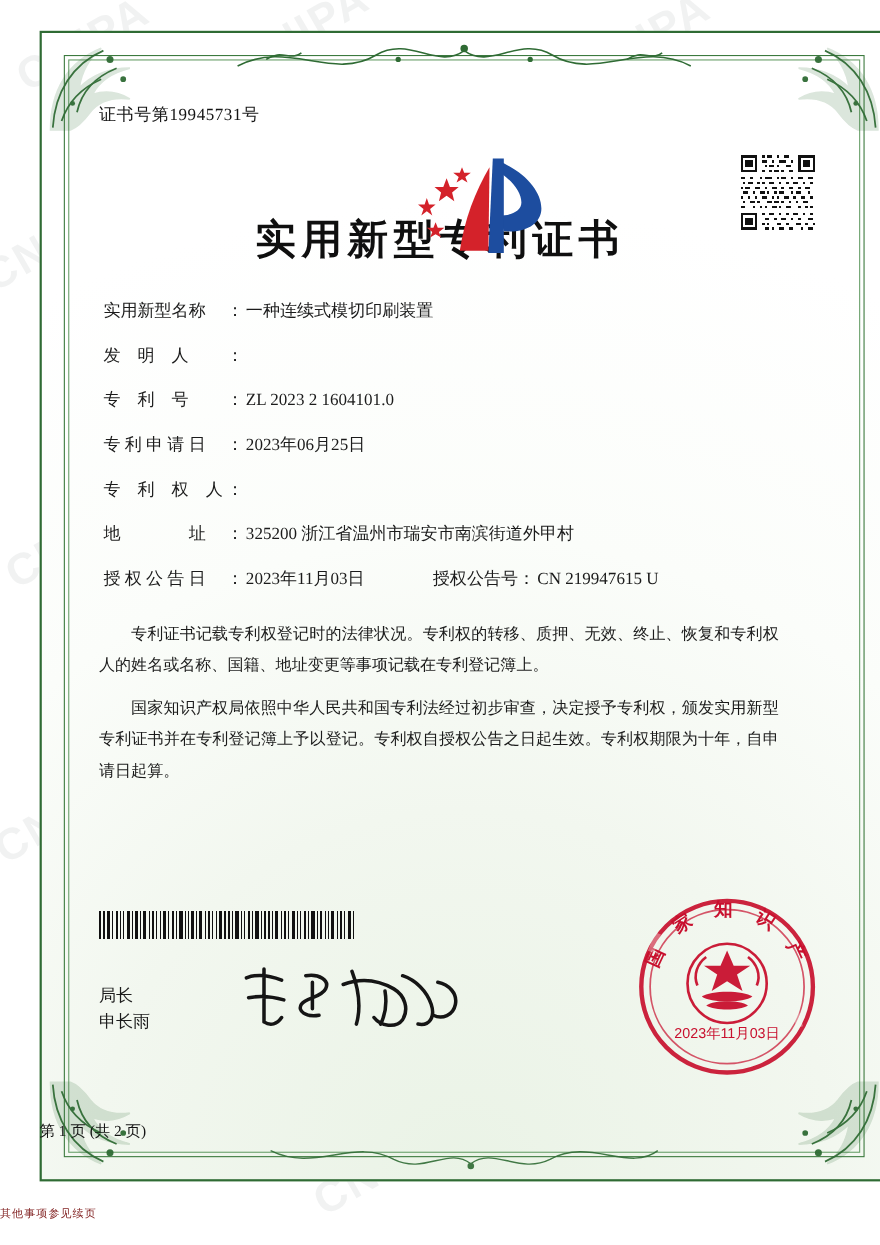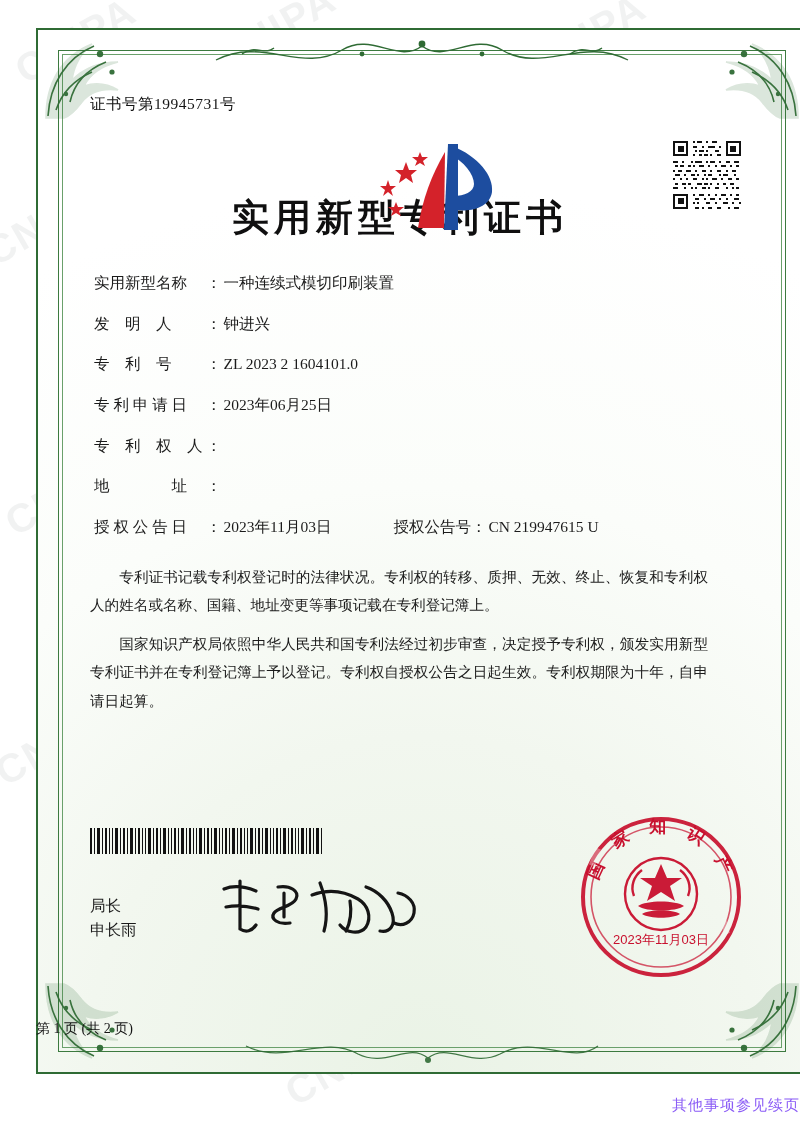--- a/index.html
+++ b/index.html
@@ -251,24 +251,24 @@
     font-size: 14px;
     color: #141414;
     z-index: 3;
   }
 
   .footer-note {
     position: absolute;
     left: 0;
     right: 0;
     top: 1096px;
-    text-align: right;
-    font-size: 15px;
+    text-align: left;
+    font-size: 10px;
     letter-spacing: 1px;
-    color: #8b5cf6;
+    color: #7f1d1d;
     z-index: 3;
   }
 </style>
 </head>
 <body>
 
 <div class="page">
 
   <div class="wm-layer">
     <div class="wm" style="left:10px;  top:18px;">CNIPA</div>
@@ -516,21 +516,20 @@
 
         <div class="field">
           <span class="f-label">实用新型名称</span>
           <span class="f-colon">：</span>
           <span class="f-value">一种连续式模切印刷装置</span>
         </div>
 
         <div class="field">
           <span class="f-label">发　明　人</span>
           <span class="f-colon">：</span>
-          <span class="f-value">钟进兴</span>
         </div>
 
         <div class="field">
           <span class="f-label">专　利　号</span>
           <span class="f-colon">：</span>
           <span class="f-value">ZL 2023 2 1604101.0</span>
         </div>
 
         <div class="field">
           <span class="f-label">专 利 申 请 日</span>
@@ -539,20 +538,21 @@
         </div>
 
         <div class="field">
           <span class="f-label">专　利　权　人</span>
           <span class="f-colon">：</span>
         </div>
 
         <div class="field">
           <span class="f-label">地　　　　址</span>
           <span class="f-colon">：</span>
+          <span class="f-value">325200 浙江省温州市瑞安市南滨街道外甲村</span>
         </div>
 
         <div class="field two-col">
           <span class="f-label">授 权 公 告 日</span>
           <span class="f-colon">：</span>
           <span class="f-value">2023年11月03日</span>
           <span class="second-label">授权公告号</span>
           <span class="f-colon">：</span>
           <span class="f-value">CN 219947615 U</span>
         </div>

